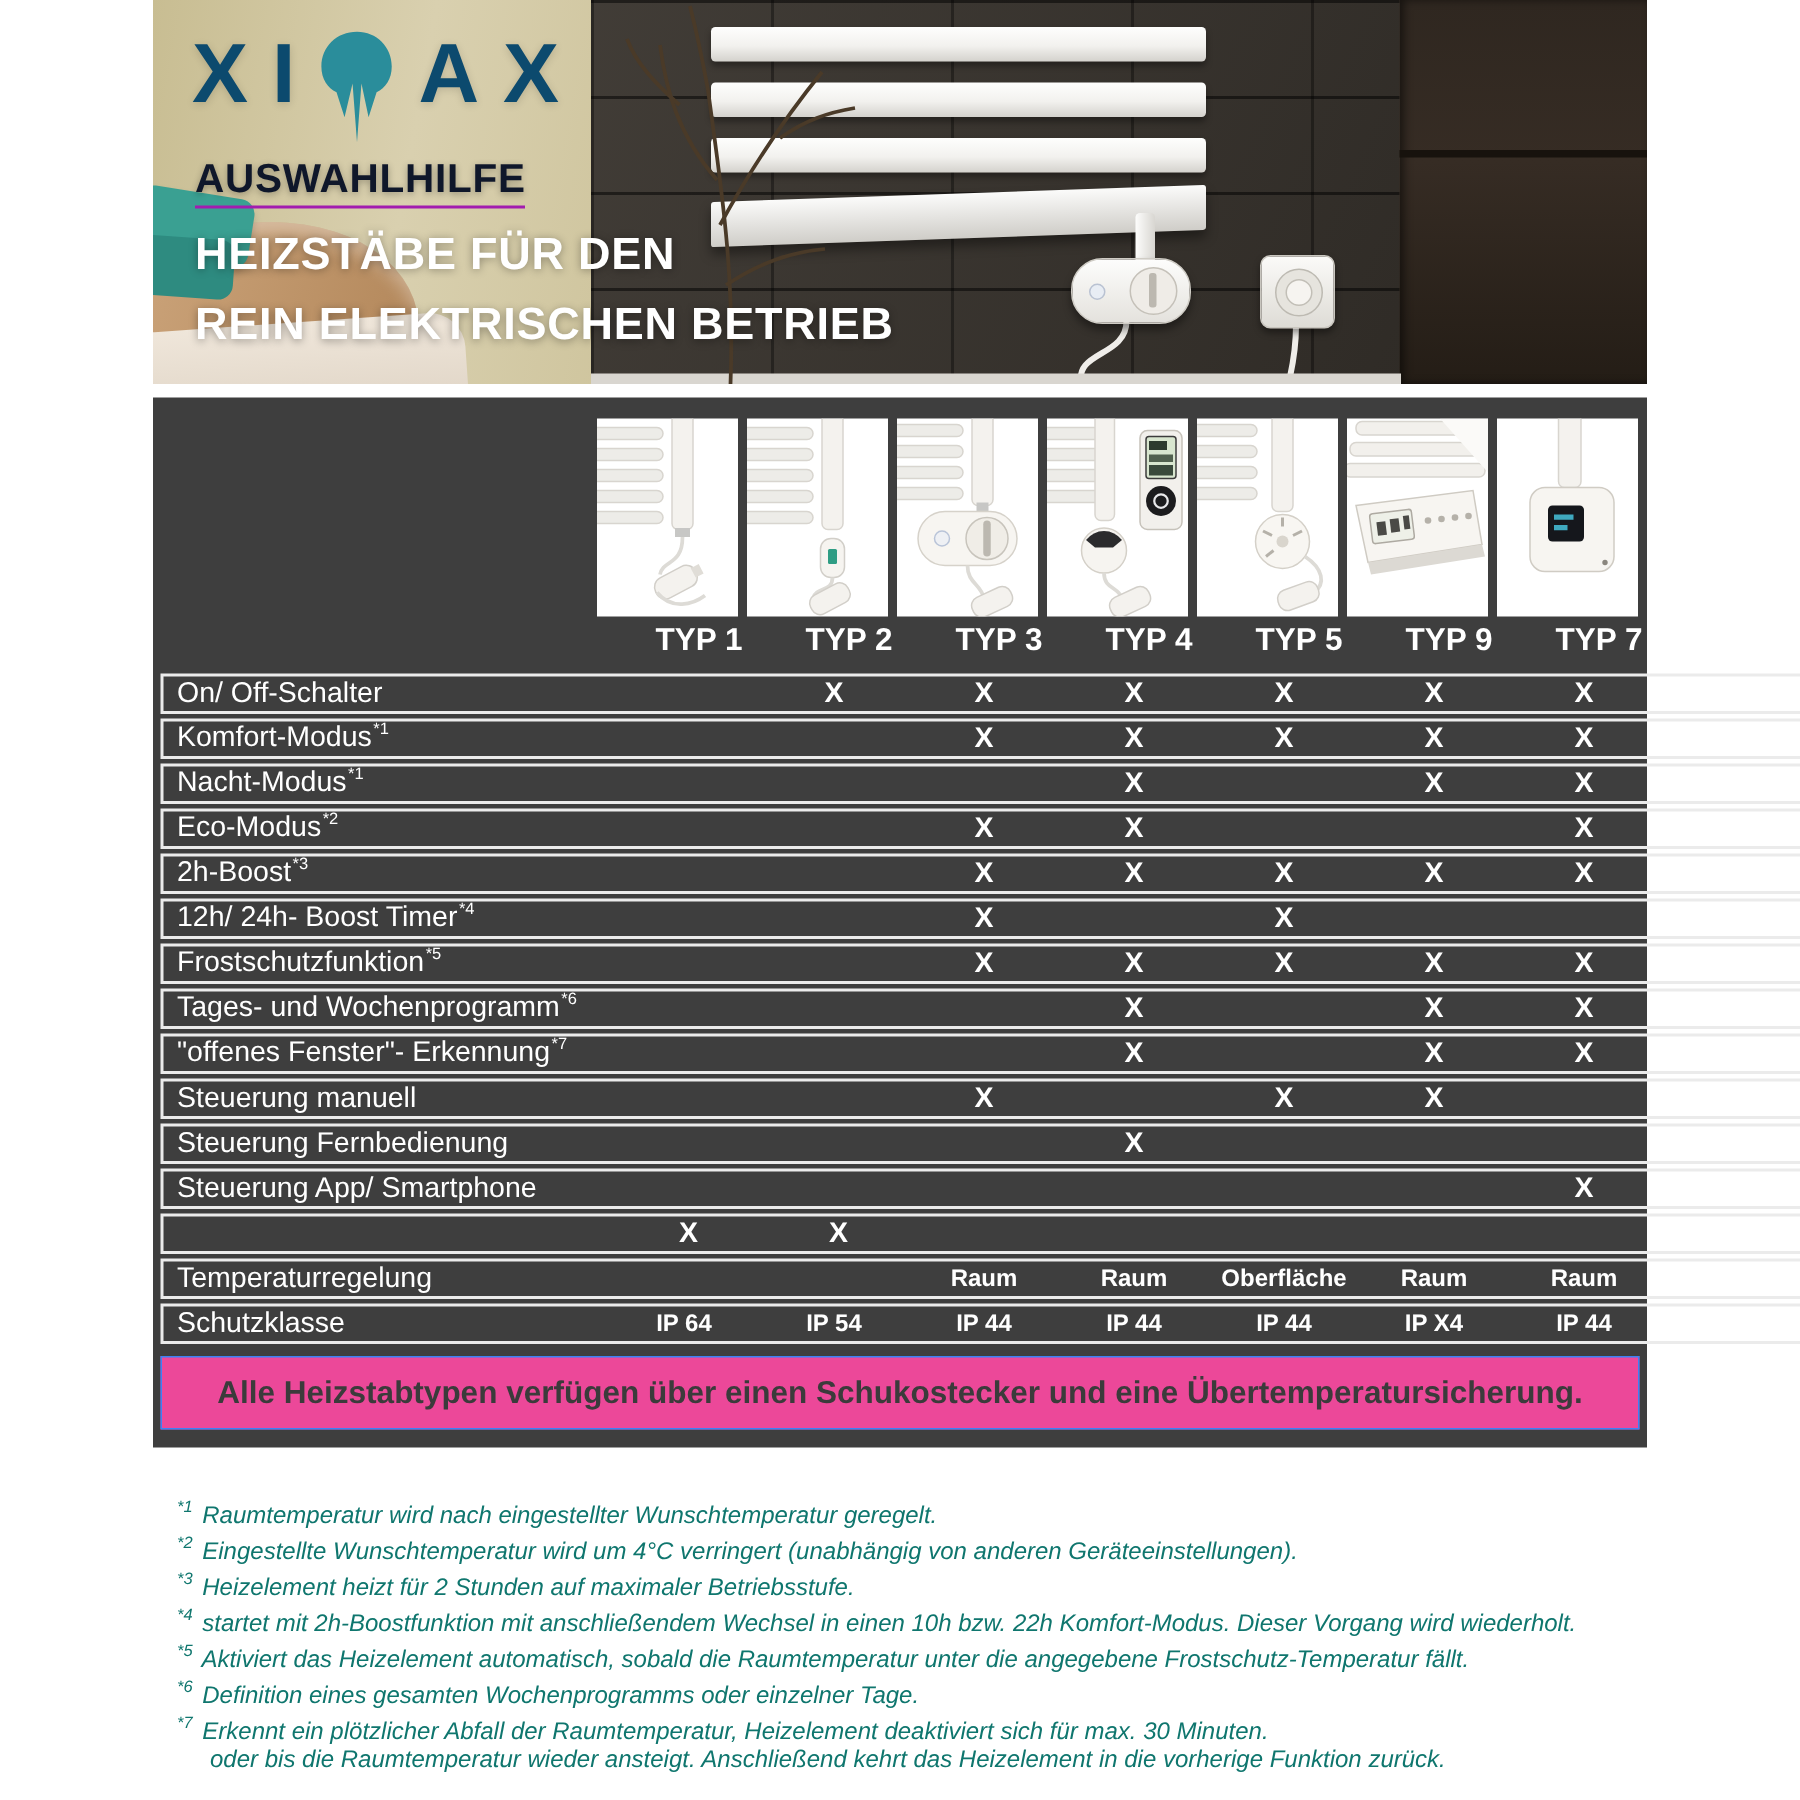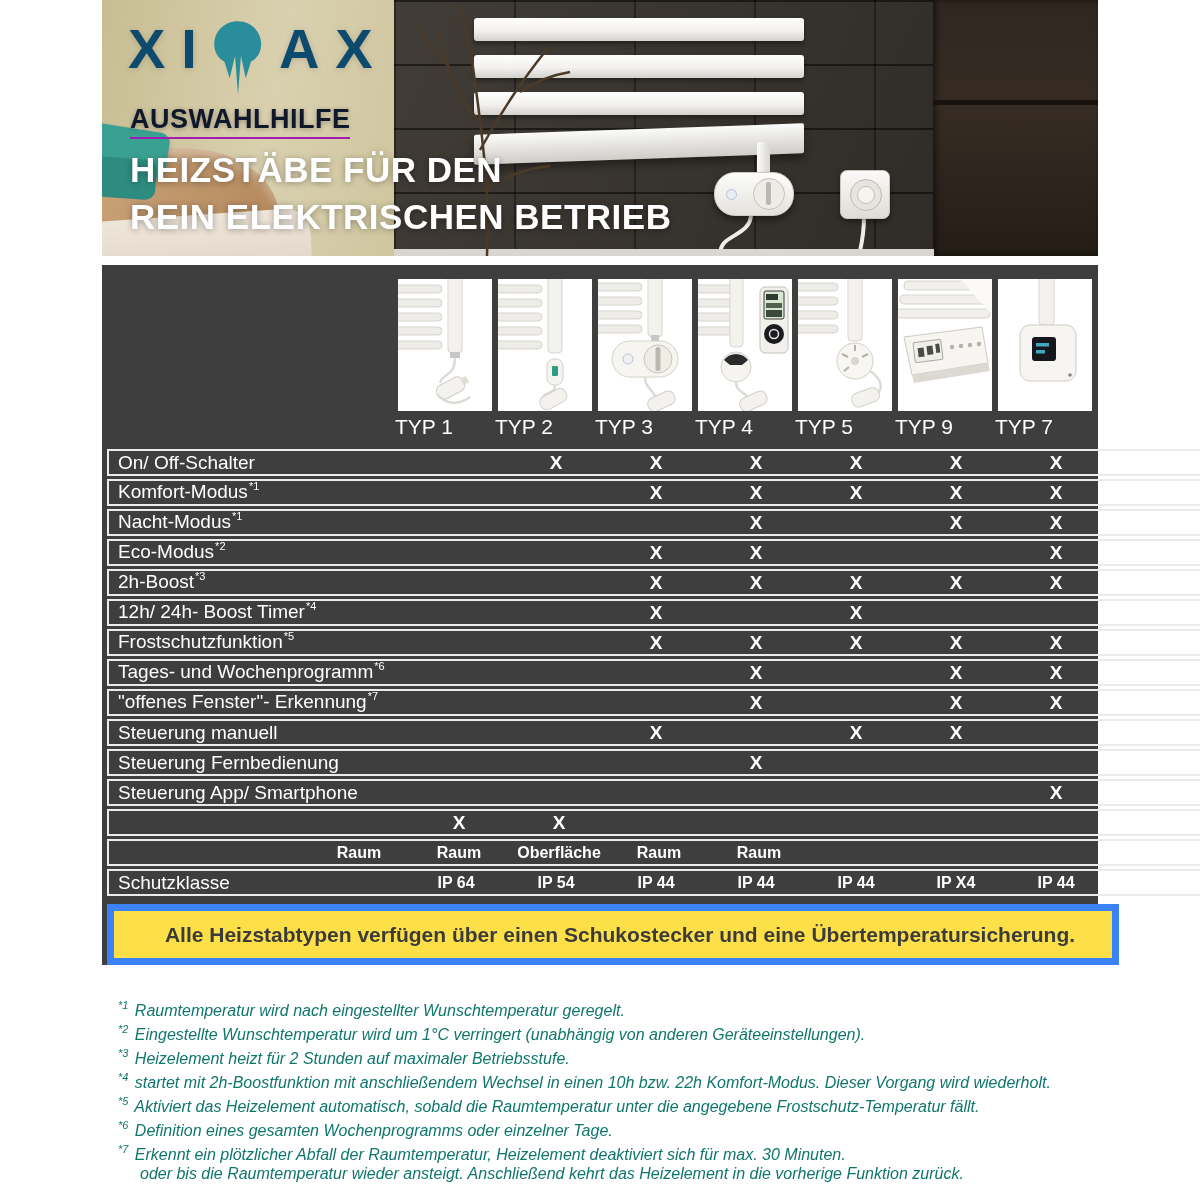--- a/index.html
+++ b/index.html
@@ -58,40 +58,40 @@
   .outlet .plug { position:absolute; left:16px; top:15px; width:16px; height:16px; border-radius:50%;
                   background:#f6f4f0; border:1px solid #c2bfb7; }
   .hero-cables { position:absolute; left:292px; top:0; width:704px; height:256px; }
 
   .logo { position:absolute; left:26px; top:16px; color:#0c4a6e; font-weight:bold; font-size:56px;
           letter-spacing:16px; display:flex; align-items:flex-start; text-shadow:0 1px 6px rgba(0,0,0,.15); }
   .logo svg { margin:4px 10px 0 -6px; }
   .kicker { position:absolute; left:28px; top:104px; color:#0f172a; font-weight:bold; font-size:27px;
             letter-spacing:.5px; border-bottom:2px solid #a21caf; padding-bottom:2px;
             text-shadow:0 1px 5px rgba(0,0,0,.3); }
-  .hero-title { position:absolute; left:28px; top:146px; color:#ffffff; font-weight:bold; font-size:35px;
+  .hero-title { position:absolute; left:28px; top:146px; color:#ffffff; font-weight:bold; font-size:30px;
                 line-height:47px; letter-spacing:.5px; text-shadow:0 1px 6px rgba(0,0,0,.35); }
 
   
   .panel { position:absolute; left:102px; top:265px; width:996px; height:700px; background:#3e3e3e; }
   .pbox { position:absolute; top:14px; width:94px; height:132px; background:#ffffff; overflow:hidden; }
   .pbox svg { display:block; }
   .col-headers { position:absolute; left:293px; top:150px; width:700px; display:flex; }
-  .col-h { width:100px; text-align:left; color:#ffffff; font-weight:normal; font-size:21px; letter-spacing:0; }
+  .col-h { width:100px; text-align:right; color:#ffffff; font-weight:bold; font-size:21px; letter-spacing:0; }
 
   .feature-rows { position:absolute; left:5px; top:184px; width:1176px; }
   .frow { box-sizing:border-box; height:27px; border:2px solid #ebebeb; margin-bottom:3px;
           display:flex; align-items:center; }
   .flabel { width:288px; padding-left:9px; color:#ffffff; font-size:19px; white-space:nowrap; }
   .flabel sup { font-size:11px; position:relative; top:-1px; margin-left:1px; }
   .fcell { width:100px; text-align:center; color:#ffffff; font-weight:bold; font-size:19px; }
   .fcell.txt { font-size:16px; letter-spacing:0; }
 
-  .banner { position:absolute; left:5px; top:639px; width:984px; height:47px; background:#fde047;
-            border:7px solid #3b82f6; display:flex; align-items:center; justify-content:center;padding-left:14px; }
+  .banner { position:absolute; left:5px; top:639px; width:984px; height:47px; background:#ec4899;
+            border:1px solid #3b82f6; display:flex; align-items:center; justify-content:center; }
   .banner span { color:#3b3b3b; font-weight:bold; font-size:21px; }
 
   
   .footnotes { position:absolute; left:118px; top:994px; width:980px; color:#0f766e;
                font-style:italic; font-size:16px; }
   .fn-line { line-height:24px; height:24px; white-space:nowrap; }
   .fn-line.cont { padding-left:22px; }
   .fn-mark { font-size:11px; position:relative; top:-1px; margin-right:2px; }
 </style>
 </head>
@@ -428,20 +428,21 @@
         <div class="frow">
           <div class="fcell"></div>
           <div class="fcell"></div>
           <div class="fcell"></div>
           <div class="fcell">X</div>
           <div class="fcell">X</div>
           <div class="fcell"></div>
           <div class="fcell"></div>
         </div>
         <div class="frow">
+          <div class="flabel">Temperaturregelung</div>
           <div class="fcell"></div>
           <div class="fcell"></div>
           <div class="fcell txt">Raum</div>
           <div class="fcell txt">Raum</div>
           <div class="fcell txt">Oberfläche</div>
           <div class="fcell txt">Raum</div>
           <div class="fcell txt">Raum</div>
         </div>
         <div class="frow">
           <div class="flabel">Schutzklasse</div>
@@ -455,21 +456,21 @@
         </div>
       </div>
 
     <div class="banner">
       <span>Alle Heizstabtypen verfügen über einen Schukostecker und eine Übertemperatursicherung.</span>
     </div>
   </div>
 
   <div class="footnotes" id="footnotes">
       <div class="fn-line"><sup class="fn-mark">*1</sup><span> Raumtemperatur wird nach eingestellter Wunschtemperatur geregelt.</span></div>
-      <div class="fn-line"><sup class="fn-mark">*2</sup><span> Eingestellte Wunschtemperatur wird um 1°C verringert (unabhängig von anderen Geräteeinstellungen).</span></div>
+      <div class="fn-line"><sup class="fn-mark">*2</sup><span> Eingestellte Wunschtemperatur wird um 4°C verringert (unabhängig von anderen Geräteeinstellungen).</span></div>
       <div class="fn-line"><sup class="fn-mark">*3</sup><span> Heizelement heizt für 2 Stunden auf maximaler Betriebsstufe.</span></div>
       <div class="fn-line"><sup class="fn-mark">*4</sup><span> startet mit 2h-Boostfunktion mit anschließendem Wechsel in einen 10h bzw. 22h Komfort-Modus. Dieser Vorgang wird wiederholt.</span></div>
       <div class="fn-line"><sup class="fn-mark">*5</sup><span> Aktiviert das Heizelement automatisch, sobald die Raumtemperatur unter die angegebene Frostschutz-Temperatur fällt.</span></div>
       <div class="fn-line"><sup class="fn-mark">*6</sup><span> Definition eines gesamten Wochenprogramms oder einzelner Tage.</span></div>
       <div class="fn-line"><sup class="fn-mark">*7</sup><span> Erkennt ein plötzlicher Abfall der Raumtemperatur, Heizelement deaktiviert sich für max. 30 Minuten.</span></div>
       <div class="fn-line cont"><span> oder bis die Raumtemperatur wieder ansteigt. Anschließend kehrt das Heizelement in die vorherige Funktion zurück.</span></div>
     </div>
 </div>
 
 </body></html>

